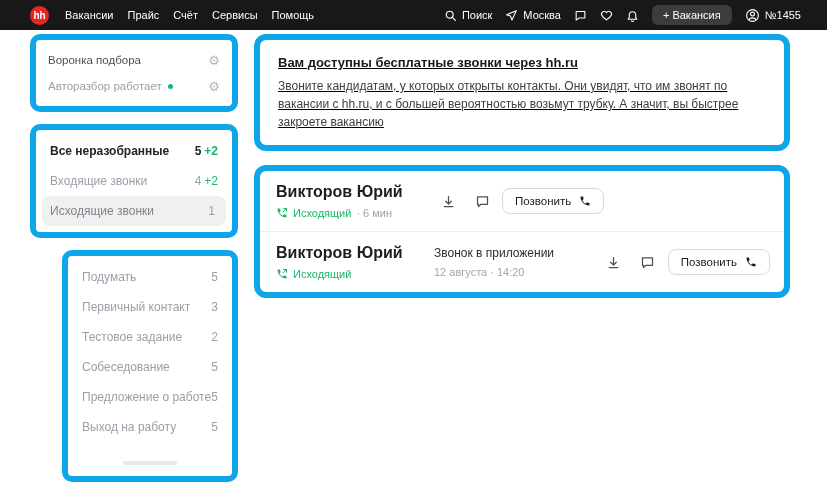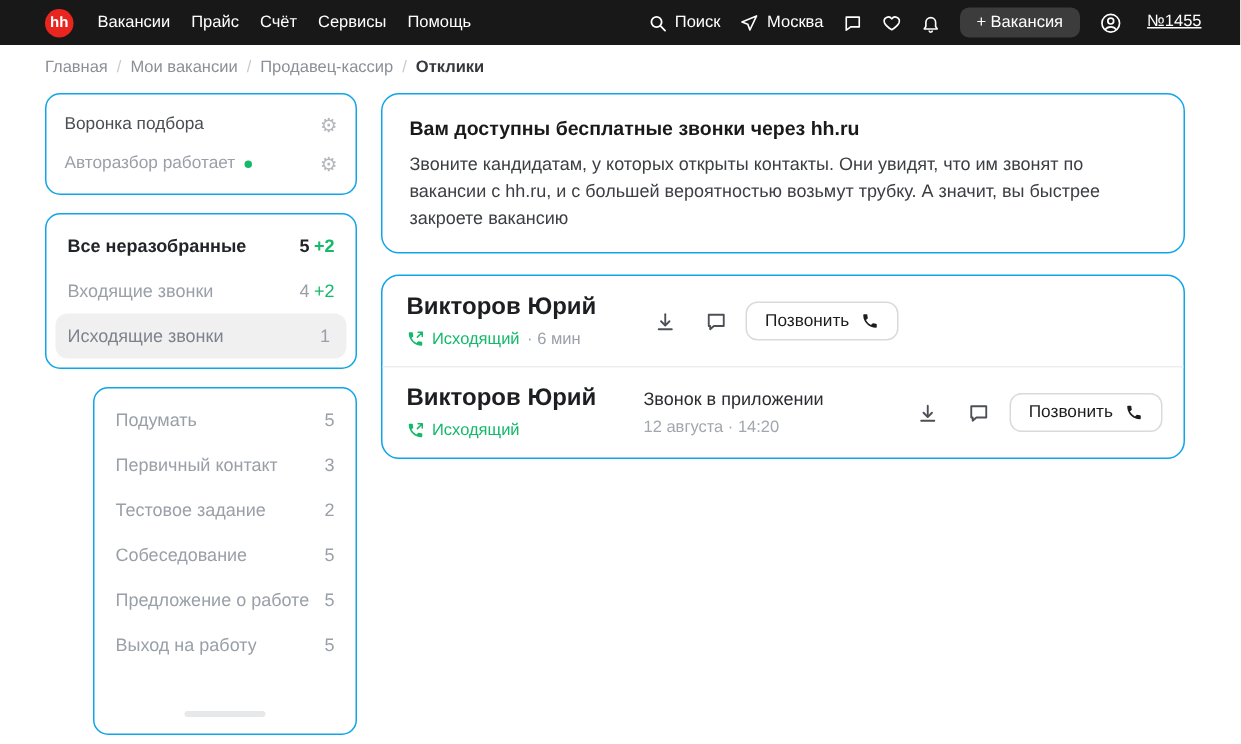--- a/index.html
+++ b/index.html
@@ -15,33 +15,33 @@
           flex:none; cursor:pointer; }
   .nav { display:flex; gap:14px; }
   .nav-item { color:#fff; cursor:pointer; white-space:nowrap; }
   .topbar-right { margin-left:auto; display:flex; align-items:center; gap:13px; }
   .top-tool { display:flex; align-items:center; gap:5px; cursor:pointer; white-space:nowrap; }
   .ticon { display:inline-flex; align-items:center; justify-content:center; }
   .ticon svg { width:13px; height:13px; display:block; }
   .tool { cursor:pointer; }
   .vac-btn { background:#3c3c3c; color:#fff; border:none; border-radius:6px; padding:4px 11px;
              font-size:11px; font-family:inherit; cursor:pointer; white-space:nowrap; }
-  .account { display:flex; align-items:flex-start; gap:17px; cursor:pointer;text-decoration:underline; }
+  .account { display:flex; align-items:center; gap:5px; cursor:pointer; }
   .account svg { width:15px; height:15px; }
 
   
   .breadcrumb { display:flex; align-items:center; padding:9px 0 7px 30px; font-size:11px; color:#8b9096; }
   .crumb { cursor:pointer; }
   .crumb:not(:last-child)::after { content:"/"; color:#c8cbcf; margin:0 6px; }
   .crumb:last-child { color:#35383d; font-weight:700; cursor:default; }
 
   
   .content { display:flex; gap:16px; padding:4px 37px 0 30px; align-items:flex-start; }
   .sidebar { width:208px; flex:none; display:flex; flex-direction:column; gap:12px; }
-  .card { background:#fff; border:1px solid #0ea5e9; border-radius:10px; }
+  .card { background:#fff; border:6px solid #0ea5e9; border-radius:10px; }
 
   
   .settings-card { padding:7px 12px; }
   .set-row { height:26px; display:flex; align-items:center; justify-content:space-between; font-size:11.5px; }
   .set-label { color:#4a4e55; }
   .set-label.muted { color:#9aa0a8; display:flex; align-items:center; gap:6px; }
   .green-dot { width:5px; height:5px; border-radius:50%; background:#14b96a; display:inline-block; }
   .gear { color:#b4b8bd; font-size:13px; line-height:1; background:none; border:none; cursor:pointer; }
 
   
@@ -53,21 +53,21 @@
   .srow.bold, .srow.bold .cnt b { color:#222428; font-weight:700; }
   .srow.bold .lbl { font-weight:700; }
   .cnt b { font-weight:inherit; }
   .extra { color:#14b96a; }
   .srow.selected { background:#f0f0f1; color:#7e838b; cursor:default;align-items:center; }
   .stages-card { min-height:232px;margin-left:32px; }
   .scroll-dash { width:54px; height:4px; border-radius:2px; background:#e7e8ea; margin:auto auto 5px auto; }
 
   
   .main { flex:1; display:flex; flex-direction:column; gap:14px; min-width:0; }
-  .promo-card { padding:15px 18px 14px; border-radius:12px; }
+  .promo-card { padding:15px 18px 14px; border-radius:12px;text-decoration:underline; }
   .promo-title { font-size:13px; font-weight:700; color:#18191b; margin-bottom:7px; }
   .promo-body { font-size:12px; color:#3b3e43; line-height:1.5; max-width:505px; }
 
   .calls-card { border-radius:12px; }
   .call-row { display:flex; align-items:center; padding:12px 14px 12px 16px; }
   .call-row + .call-row { border-top:1px solid #ededef; }
   .call-left { width:158px; flex:none; }
   .call-name { font-size:16px; font-weight:700; color:#1d1e21; cursor:pointer; }
   .type-line { display:flex; align-items:center; gap:5px; margin-top:6px; font-size:11px; color:#14b96a; }
   .type-line svg { width:12px; height:12px; flex:none; }
@@ -139,26 +139,20 @@
               <circle cx="12" cy="12" r="9.4"></circle>
               <circle cx="12" cy="9.7" r="3.1"></circle>
               <path d="M5.8 19a7.6 7.6 0 0 1 12.4 0"></path>
             </svg>
         </span>
         <span>№1455</span>
       </div>
     </div>
   </header>
 
-  <nav class="breadcrumb">
-    <span class="crumb">Главная</span>
-    <span class="crumb">Мои вакансии</span>
-    <span class="crumb">Продавец-кассир</span>
-    <span class="crumb">Отклики</span>
-  </nav>
 
   <div class="content">
 
     <aside class="sidebar">
 
       <div class="card settings-card">
         <div class="set-row">
           <span class="set-label">Воронка подбора</span>
           <button class="gear">⚙</button>
         </div>

